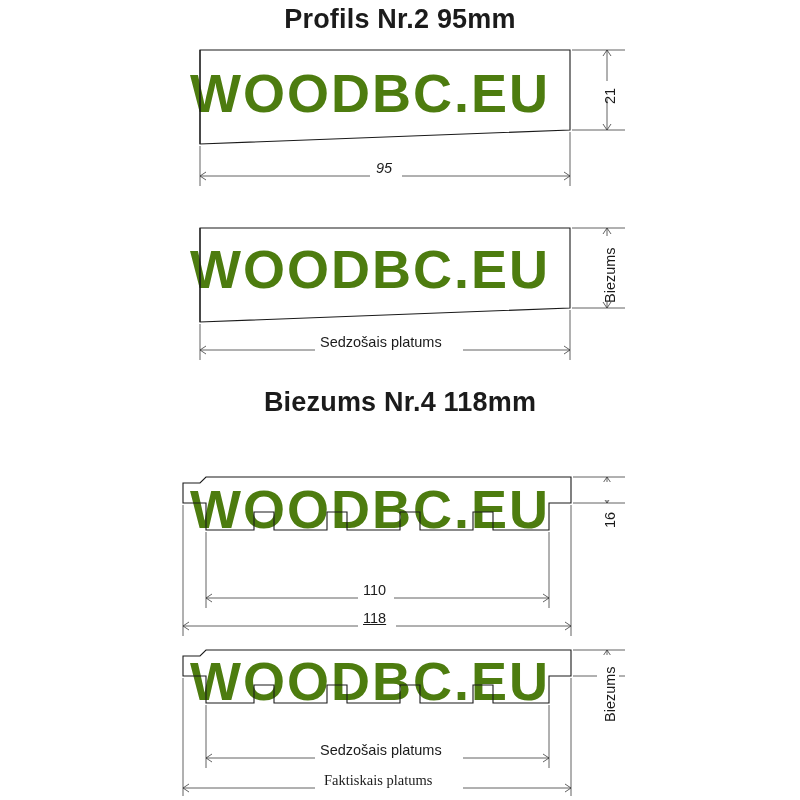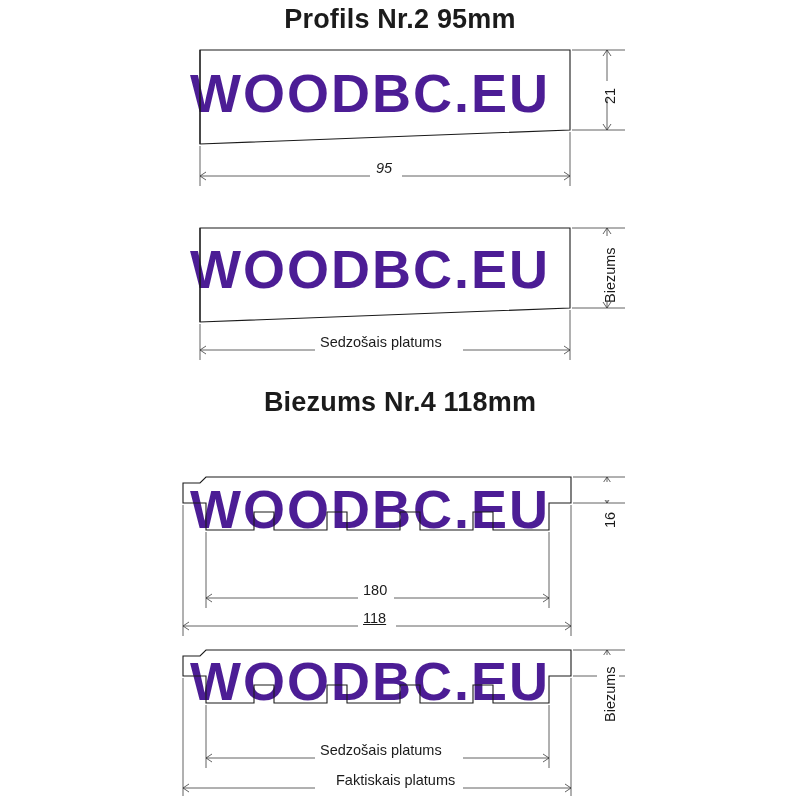--- a/index.html
+++ b/index.html
@@ -29,21 +29,21 @@
     letter-spacing: 0.2px;
     color: #1b1b1b;
   }
   #title-1 { top: 4px; }
   #title-2 { top: 387px; }
 
   .wm {
     position: absolute;
     font-size: 54px;
     font-weight: 700;
-    color: #4c1d95;
+    color: #4d7c0f;
     letter-spacing: 2px;
     user-select: none;
     white-space: nowrap;
   }
   #wm-1 { top: 62px; left: 190px; }
   #wm-2 { top: 238px; left: 190px; }
   #wm-3 { top: 478px; left: 190px; }
   #wm-4 { top: 650px; left: 190px; }
 
   svg.layer {
@@ -212,27 +212,27 @@
   <div class="dimbg" style="left:597px; top:236px; width:22px; height:66px;"></div>
   <div class="lbl vert" style="left:602px; top:303px;">Biezums</div>
 
   <div class="dimbg" style="left:315px; top:333px; width:148px;"></div>
   <div class="lbl" style="left:320px; top:334px;">Sedzošais platums</div>
 
   <div class="dimbg" style="left:597px; top:482px; width:22px;"></div>
   <div class="lbl vert" style="left:602px; top:528px;">16</div>
 
   <div class="dimbg" style="left:358px; top:581px; width:36px;"></div>
-  <div class="lbl" style="left:363px; top:582px;">180</div>
+  <div class="lbl" style="left:363px; top:582px;">110</div>
 
   <div class="dimbg" style="left:358px; top:609px; width:38px;"></div>
   <div class="lbl" style="left:363px; top:610px;text-decoration:underline;">118</div>
 
   <div class="dimbg" style="left:597px; top:655px; width:22px; height:66px;"></div>
   <div class="lbl vert" style="left:602px; top:722px;">Biezums</div>
 
   <div class="dimbg" style="left:315px; top:741px; width:148px;"></div>
   <div class="lbl" style="left:320px; top:742px;">Sedzošais platums</div>
 
   <div class="dimbg" style="left:315px; top:771px; width:148px;"></div>
-  <div class="lbl" style="left:336px; top:772px;">Faktiskais platums</div>
+  <div class="lbl" style="left:324px; top:772px;font-family:Liberation Serif, serif;">Faktiskais platums</div>
 
 </div>
 
 </body></html>

